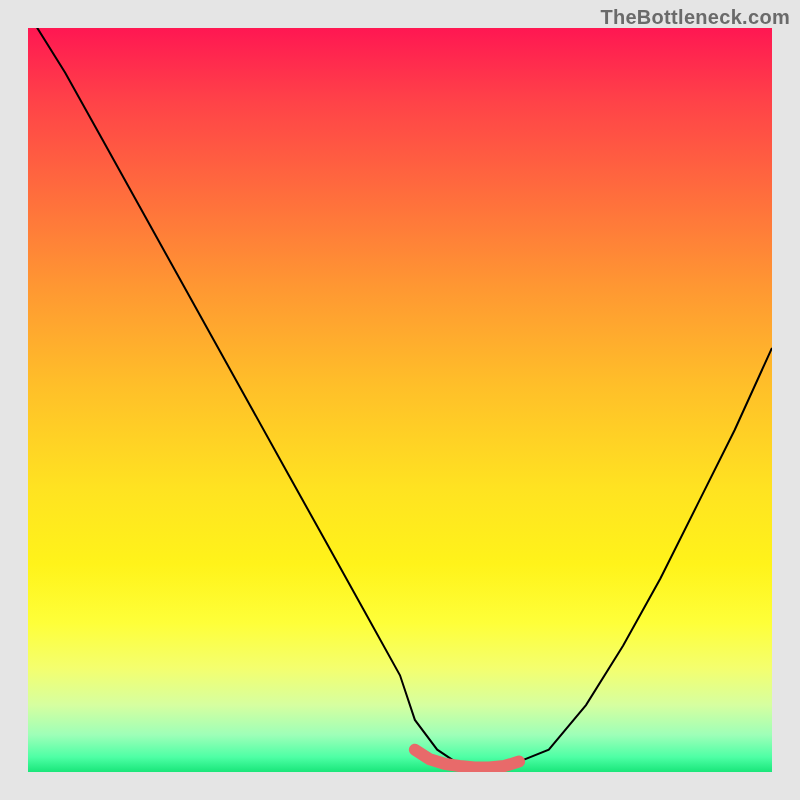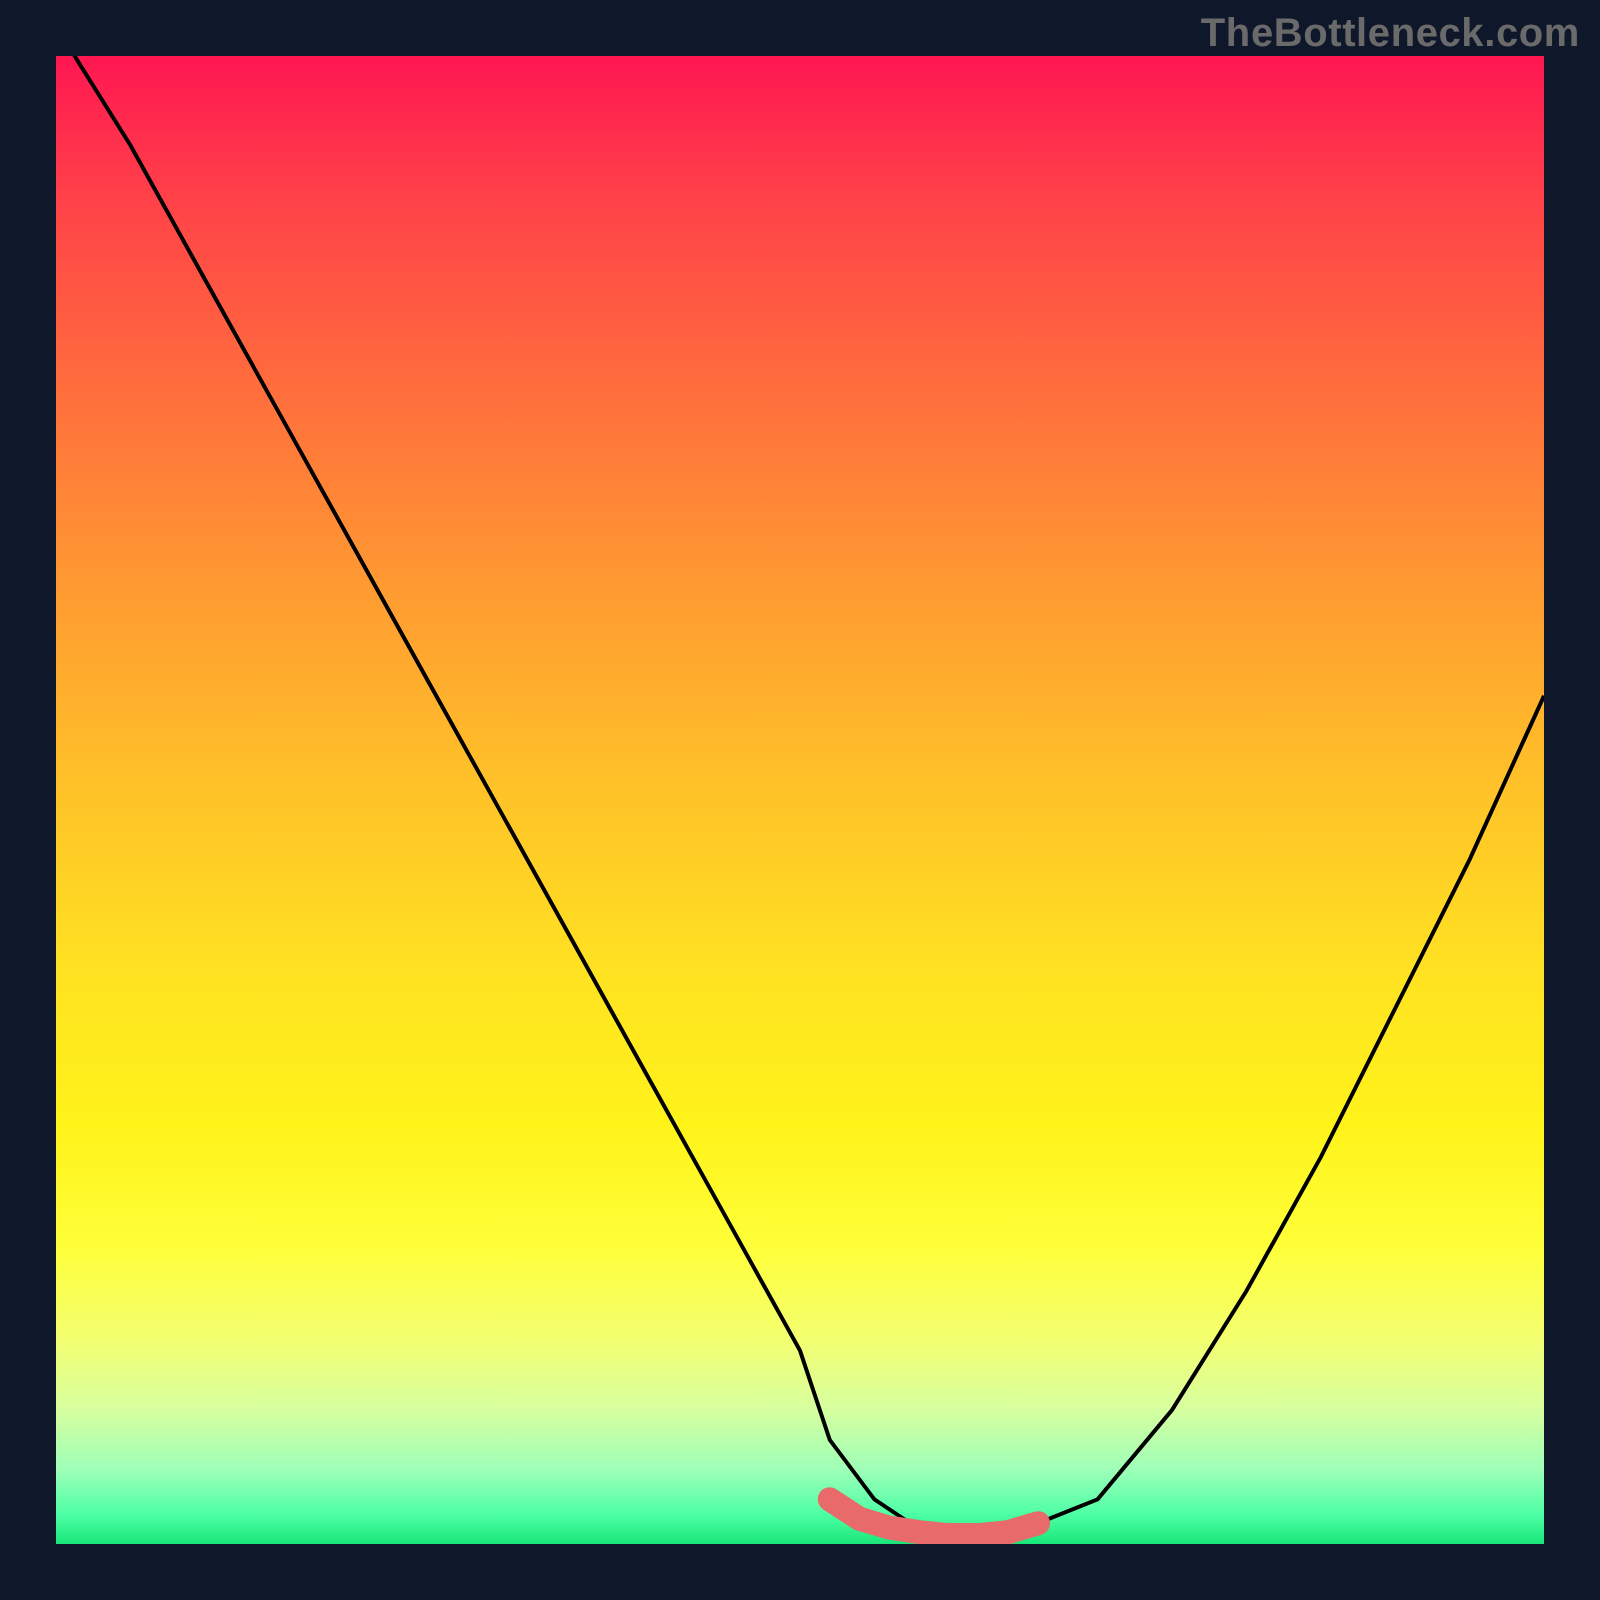--- a/index.html
+++ b/index.html
@@ -2,21 +2,21 @@
 <html><head>
 <meta charset="utf-8">
 <style>
   * { margin: 0; padding: 0; box-sizing: border-box; }
   html, body { width: 800px; height: 800px; overflow: hidden; }
   body { background: #000; font-family: Arial, sans-serif; }
   .canvas-wrap {
     position: relative;
     width: 800px;
     height: 800px;
-    background: #0f172a;
+    background: #e5e5e5;
   }
   .watermark {
     position: absolute;
     top: 6px;
     right: 10px;
     color: #6a6a6a;
     font-size: 20px;
     font-weight: 600;
     letter-spacing: 0.3px;
     z-index: 10;

